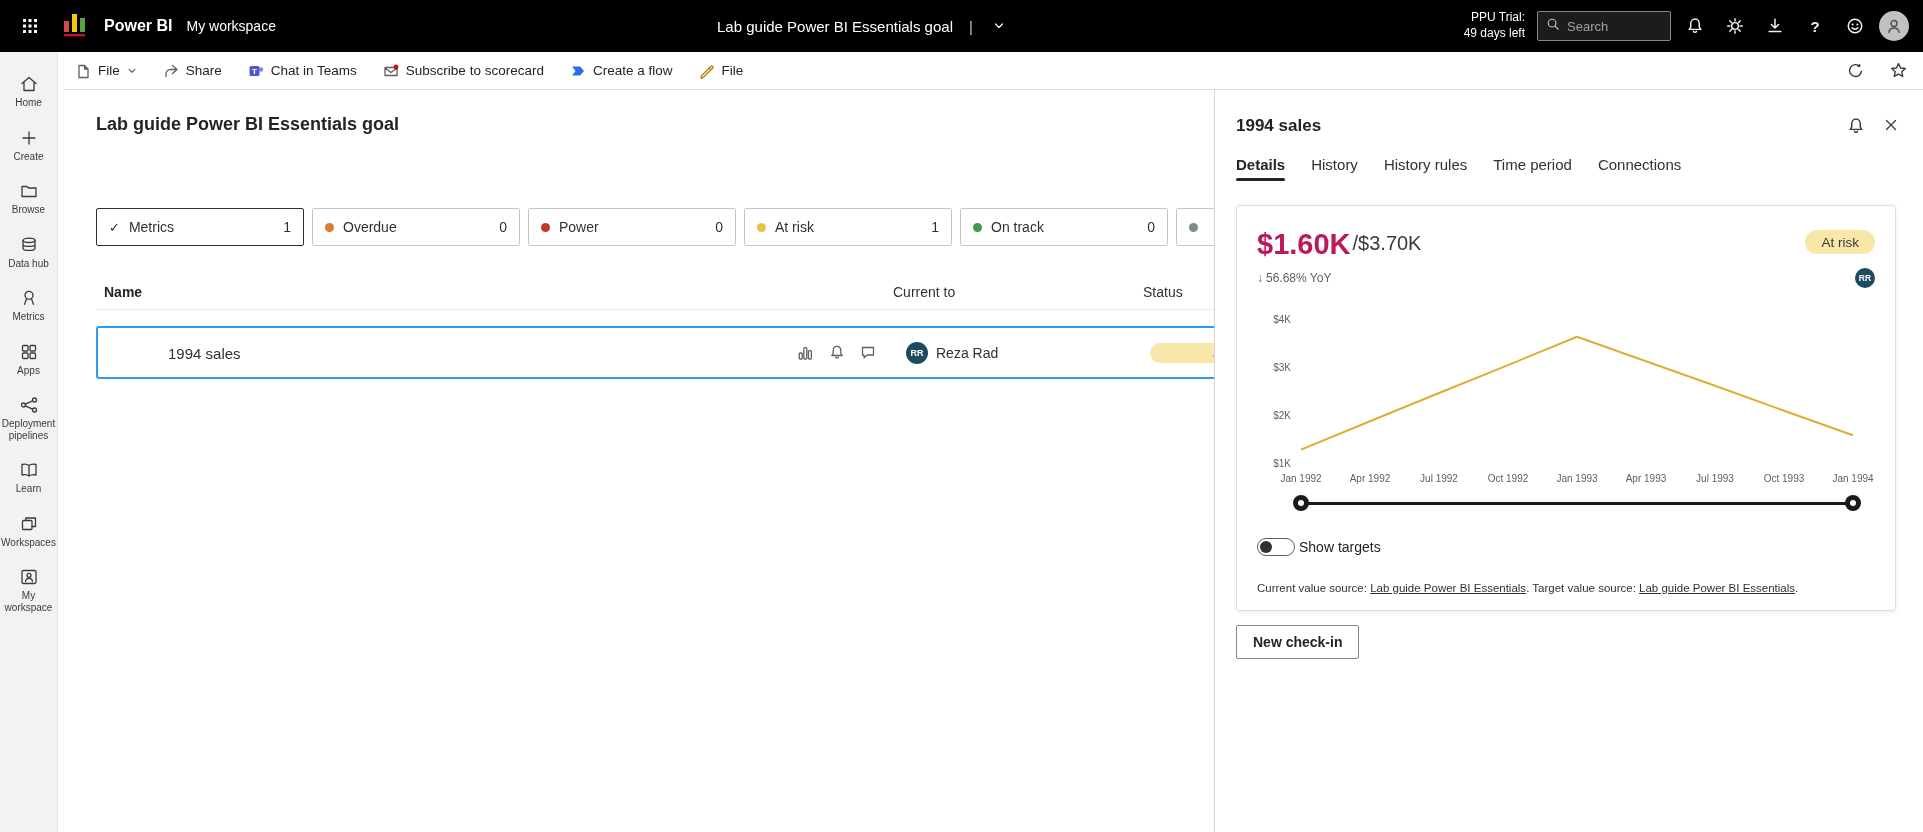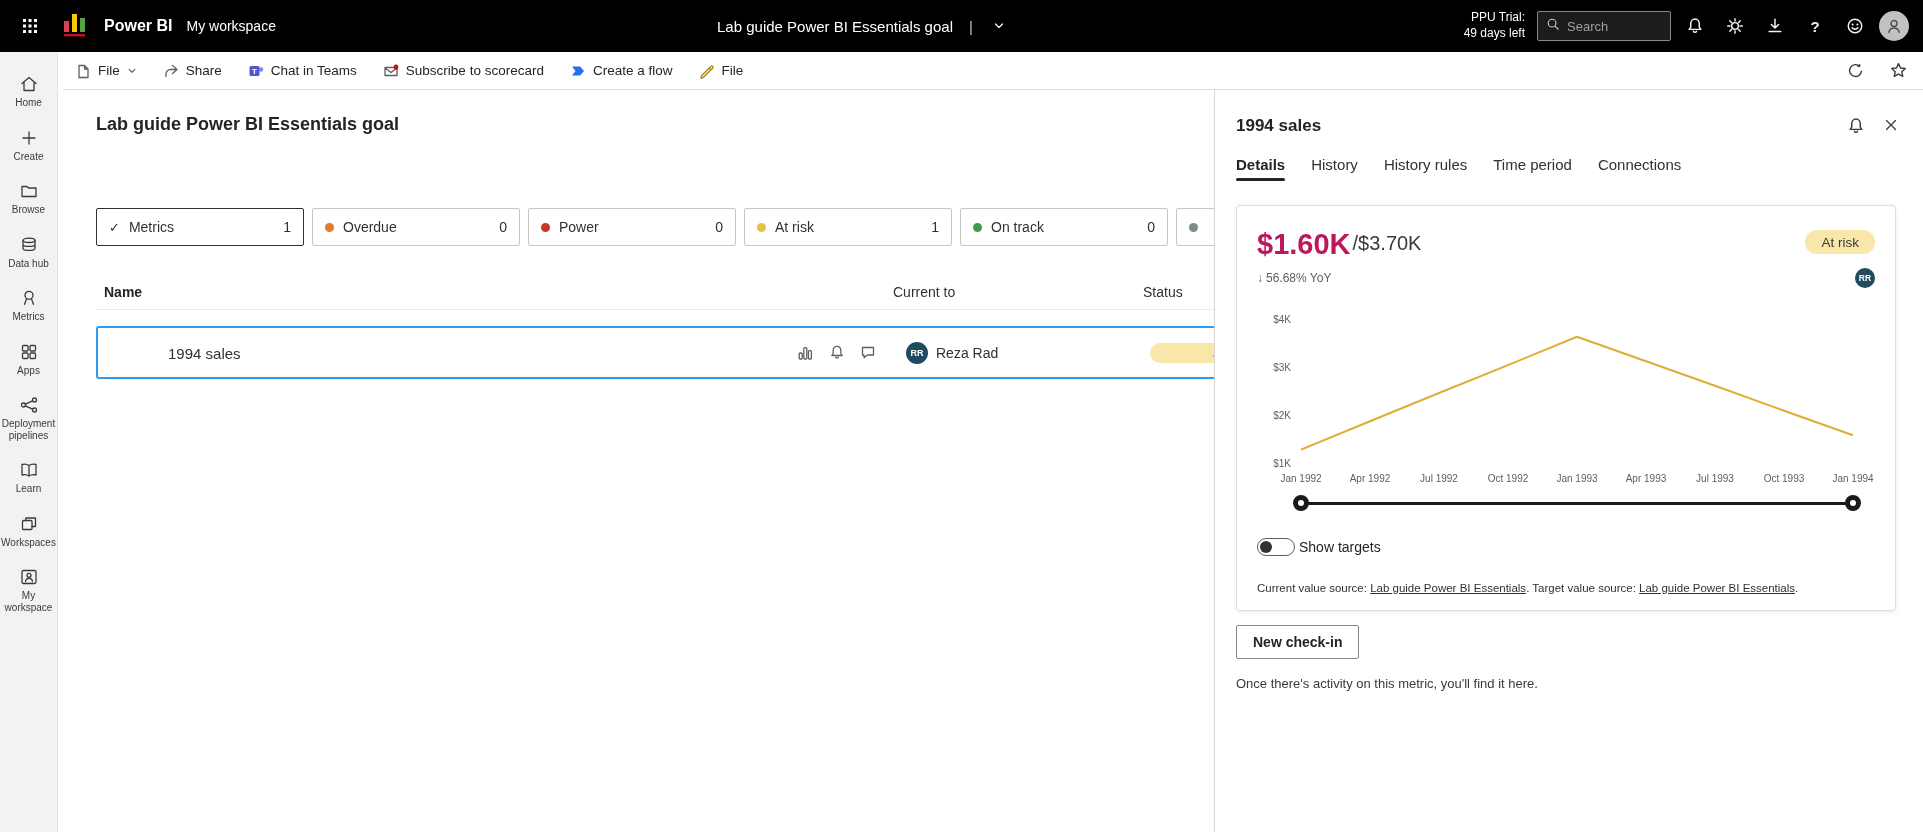--- a/index.html
+++ b/index.html
@@ -495,16 +495,15 @@
         <div class="toggle">
             <div class="knob"></div>
           </div>
         <span>Show targets</span>
       </div>
 
       <p class="source"><span>Current value source: </span><a>Lab guide Power BI Essentials</a><span>.  Target value source: </span><a>Lab guide Power BI Essentials</a><span>.</span></p>
     </section>
 
     <button class="btn-new">New check-in</button>
-    <p class="empty">Once there's activity on this metric, you'll find it here.</p>
   </aside>
 
 </div>
 
 </body></html>

